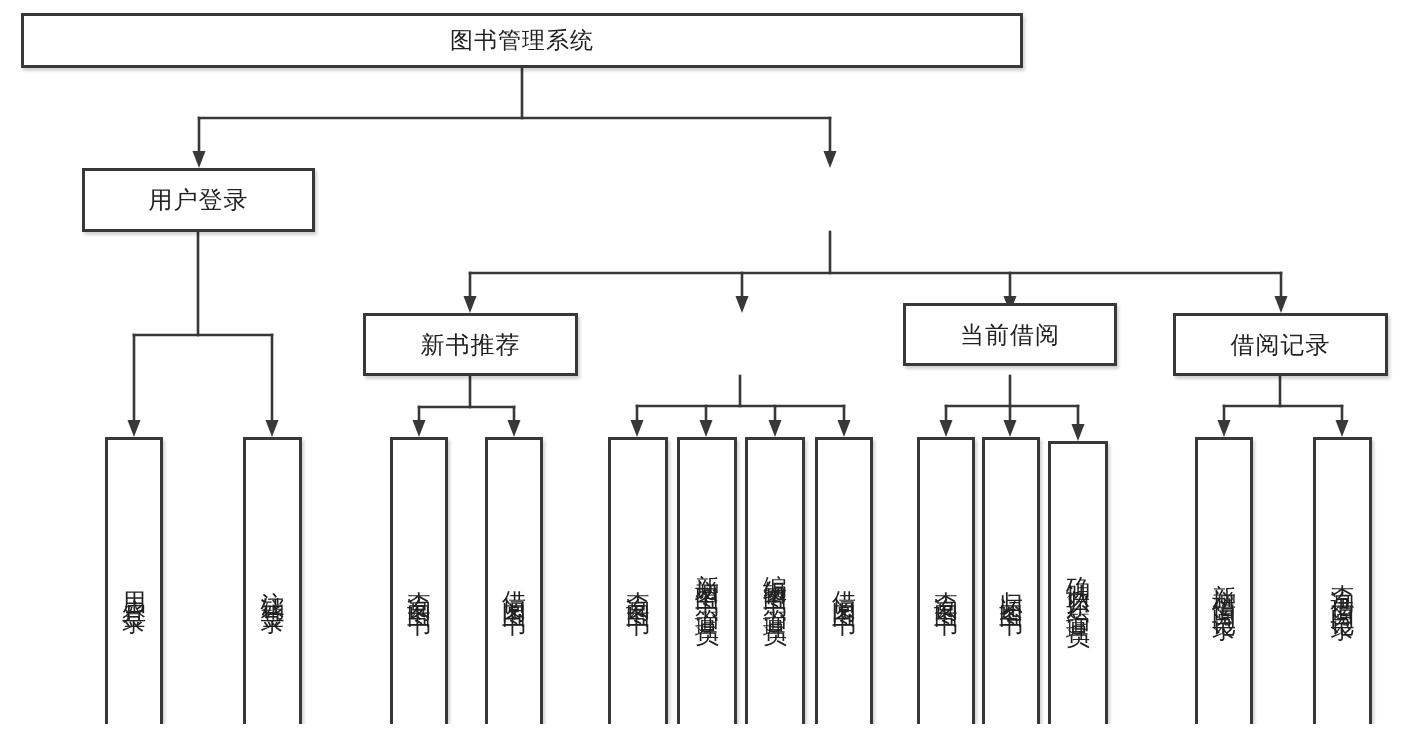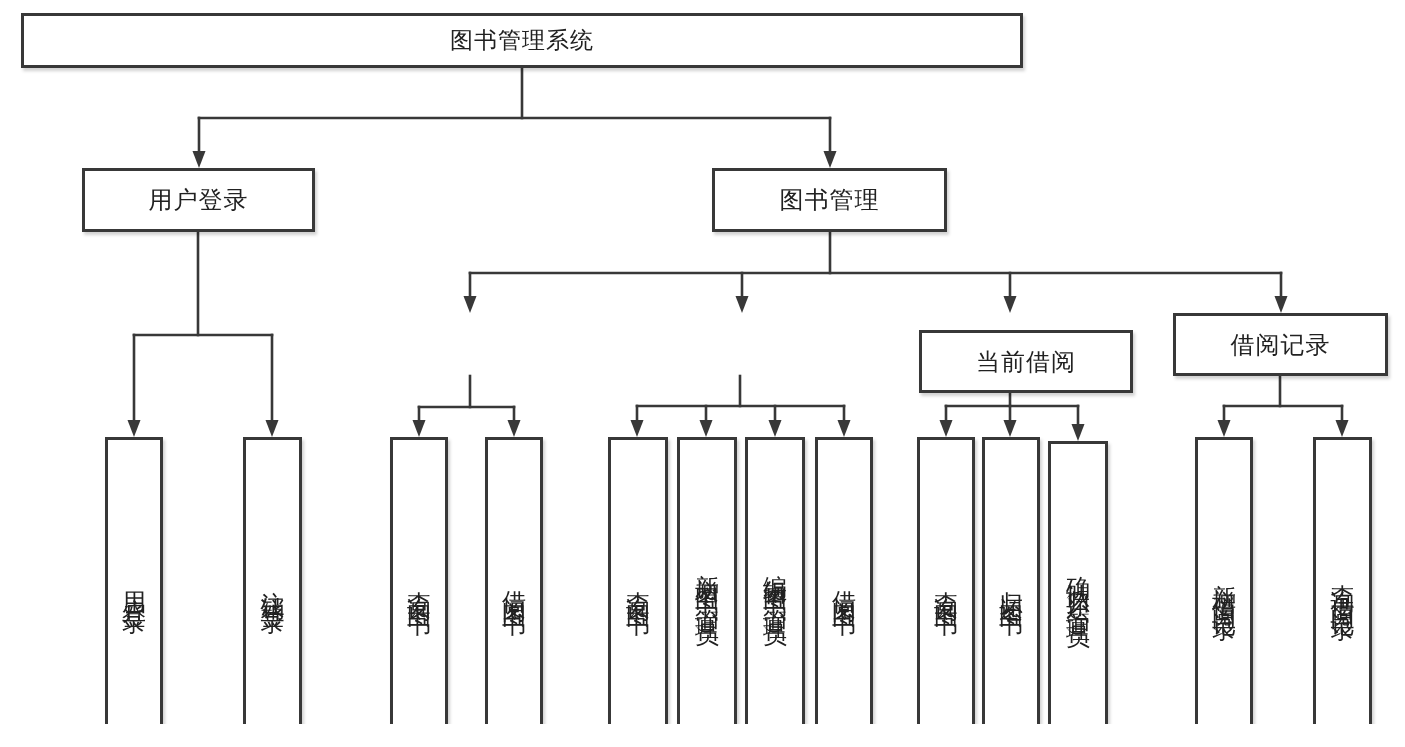--- a/index.html
+++ b/index.html
@@ -84,25 +84,25 @@
       <polygon points="1335.5,420 1348.5,420 1342,437" fill="#383838"></polygon>
     </svg>
 
   <div class="node hbox rootbox" style="left:21px;top:13px;width:1002px;height:55px;">
     <span>图书管理系统</span>
   </div>
 
   <div class="node hbox" style="left:82px;top:168px;width:233px;height:64px;">
     <span>用户登录</span>
   </div>
-  <div class="node hbox" style="left:712px;top:168px;width:235px;height:64px;">
-    <span>图书管理</span>
+
+  <div class="node hbox" style="left:363px;top:313px;width:215px;height:63px;">
+    <span>新书推荐</span>
   </div>
-
-  <div class="node hbox" style="left:903px;top:330px;width:214px;height:63px;margin-left:16px;">
+  <div class="node hbox" style="left:903px;top:303px;width:214px;height:63px;">
     <span>当前借阅</span>
   </div>
   <div class="node hbox" style="left:1173px;top:313px;width:215px;height:63px;">
     <span>借阅记录</span>
   </div>
 
   <div class="node vbox" style="left:105px;top:437px;width:58px;height:298px;">
     <span class="vtext">用户登录</span>
   </div>
   <div class="node vbox" style="left:243px;top:437px;width:59px;height:298px;">

